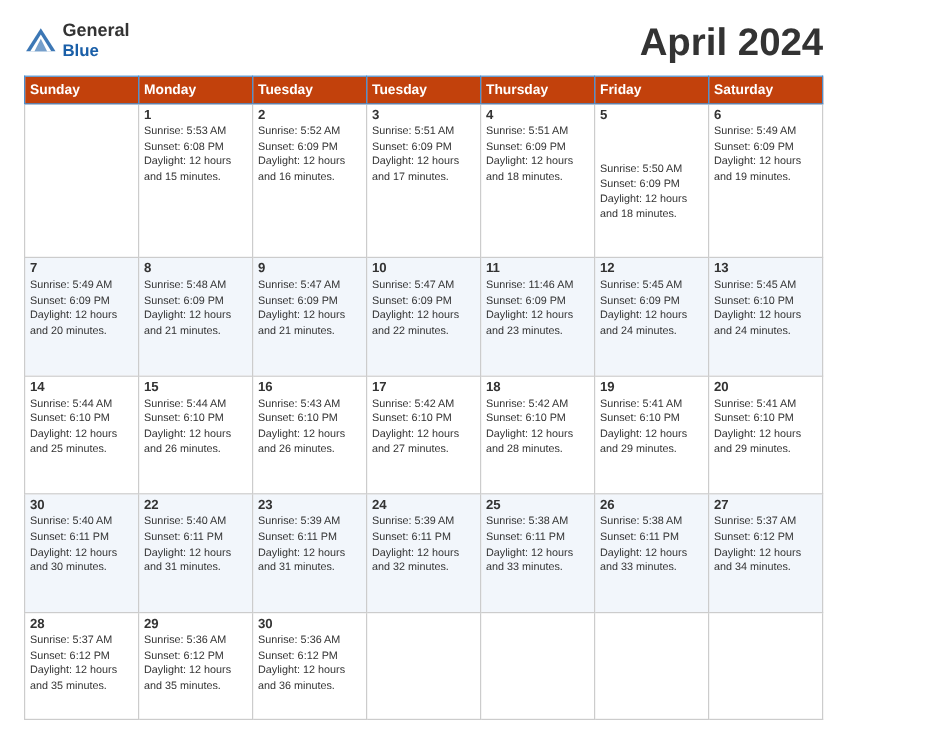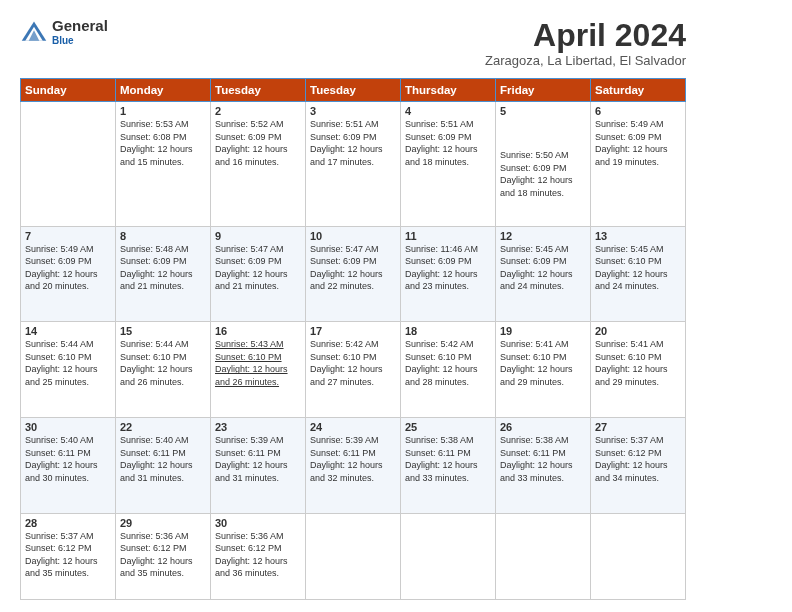--- a/index.html
+++ b/index.html
@@ -32,21 +32,21 @@
       display: flex;
       flex-direction: column;
       line-height: 1.1;
     }
     .logo-general {
       font-size: 15px;
       font-weight: bold;
       color: #333;
     }
     .logo-blue {
-      font-size: 10px;
+      font-size: 14px;
       font-weight: bold;
       color: #1a5fa8;
     }
     .logo-icon {
       width: 28px;
       height: 28px;
     }
     .title-block {
       text-align: right;
       margin-left: 48px;
@@ -123,21 +123,20 @@
         <polygon points="16,10 26,26 6,26" fill="white"></polygon>
         <polygon points="16,14 22,26 10,26" fill="#1a5fa8" opacity="0.6"></polygon>
       </svg>
       <div class="logo-text">
         <span class="logo-general">General</span>
         <span class="logo-blue">Blue</span>
       </div>
     </div>
     <div class="title-block">
       <div class="month-title">April 2024</div>
-      <div class="subtitle">Zaragoza, La Libertad, El Salvador</div>
     </div>
   </div>
 
   <table class="calendar">
     <thead>
       <tr>
         <th>Sunday</th>
         <th>Monday</th>
         <th>Tuesday</th>
         <th>Tuesday</th>
@@ -238,21 +237,21 @@
 Daylight: 12 hours and 25 minutes.</div>
           </td>
           <td>
             <span class="day-num">15</span>
             <div class="cell-info" style="white-space: pre-line;">Sunrise: 5:44 AM
 Sunset: 6:10 PM
 Daylight: 12 hours and 26 minutes.</div>
           </td>
           <td>
             <span class="day-num">16</span>
-            <div class="cell-info" style="white-space: pre-line; text-decoration: underline;">Sunrise: 5:43 AM
+            <div class="cell-info" style="white-space: pre-line;">Sunrise: 5:43 AM
 Sunset: 6:10 PM
 Daylight: 12 hours and 26 minutes.</div>
           </td>
           <td>
             <span class="day-num">17</span>
             <div class="cell-info" style="white-space: pre-line;">Sunrise: 5:42 AM
 Sunset: 6:10 PM
 Daylight: 12 hours and 27 minutes.</div>
           </td>
           <td>

